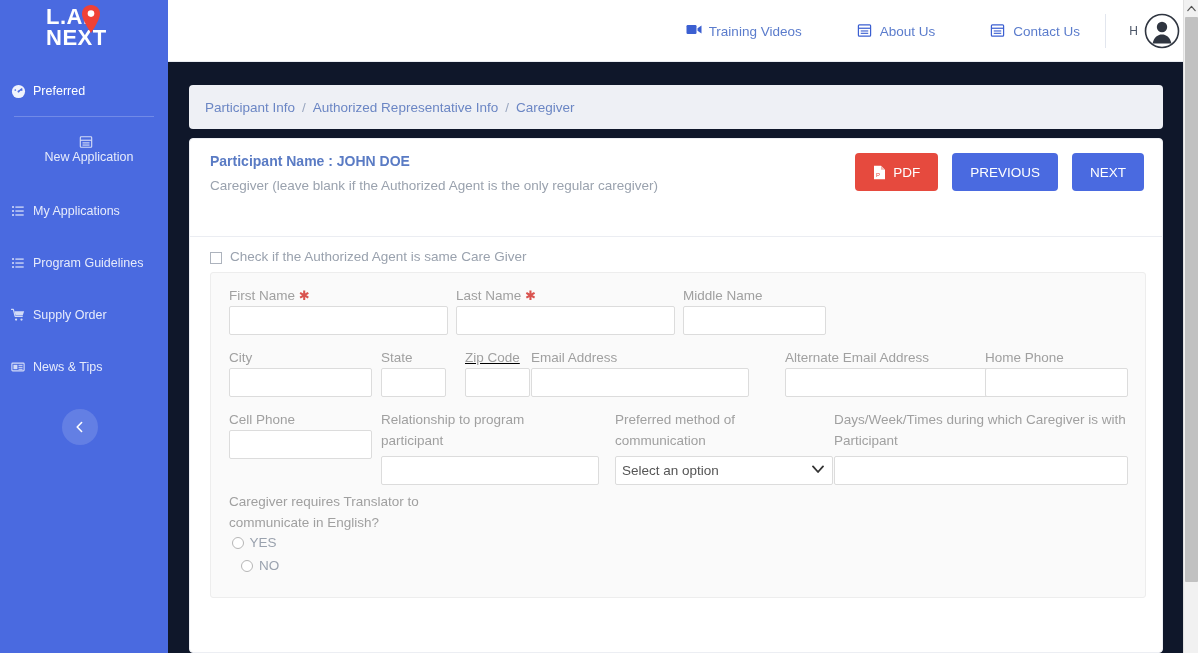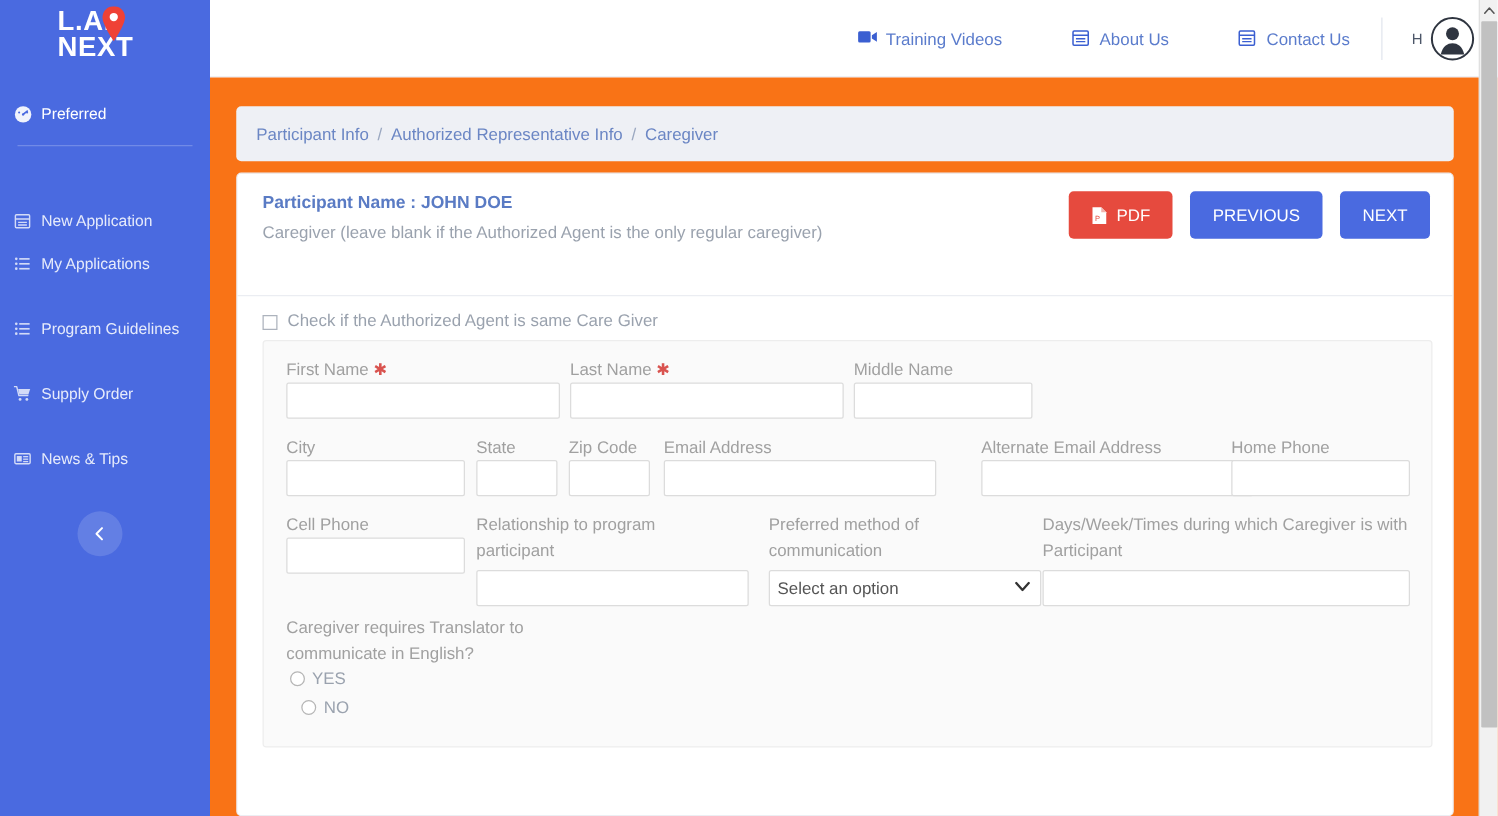--- a/index.html
+++ b/index.html
@@ -124,21 +124,21 @@
     color: #4c5668;
     font-size: 12px;
   }
   .avatar { width: 36px; height: 36px; }
 
   
   .main {
     position: absolute;
     left: 168px; top: 62px;
     width: 1030px; height: 591px;
-    background: #f97316;
+    background: #0f172a;
     overflow: hidden;
   }
   .breadcrumb {
     position: absolute;
     left: 21px; top: 23px;
     width: 974px; height: 44px;
     background: #eef0f5;
     border-radius: 4px;
     display: flex; align-items: center;
     padding-left: 16px;
@@ -336,21 +336,21 @@
             <circle cx="8" cy="8" r="7" fill="#ffffff"></circle>
             <path d="M8 8 L11.5 5.2" stroke="#4a6ae0" stroke-width="1.5" stroke-linecap="round"></path>
             <circle cx="4.6" cy="6.4" r="0.9" fill="#4a6ae0"></circle>
             <circle cx="11.4" cy="6.4" r="0.9" fill="#4a6ae0"></circle>
             <circle cx="8" cy="8" r="1" fill="#4a6ae0"></circle>
           </svg>
       </span>
       <span>Preferred</span>
     </div>
 
-    <div class="nav-item" style="top:164px;">
+    <div class="nav-item" style="top:134px;flex-direction:column;">
       <span class="nav-ico">
         <svg width="14" height="14" viewBox="0 0 16 16">
             <rect x="1.5" y="2" width="13" height="12" rx="1" fill="none" stroke="#dfe5fa" stroke-width="1.3"></rect>
             <line x1="1.5" y1="6" x2="14.5" y2="6" stroke="#dfe5fa" stroke-width="1.3"></line>
             <line x1="4" y1="9" x2="12" y2="9" stroke="#dfe5fa" stroke-width="1.3"></line>
             <line x1="4" y1="11.5" x2="12" y2="11.5" stroke="#dfe5fa" stroke-width="1.3"></line>
           </svg>
       </span>
       <span>New Application</span>
     </div>
@@ -526,21 +526,21 @@
         <div class="fld" style="left:18px; top:74px; width:144px;">
           <div class="lbl">City</div>
           <input class="inp" style="width: 143px;" placeholder="">
         </div>
 
         <div class="fld" style="left:170px; top:74px; width:66px;">
           <div class="lbl">State</div>
           <input class="inp" style="width: 65px;" placeholder="">
         </div>
 
-        <div class="fld" style="left:244px; top:74px; width:66px;">
+        <div class="fld" style="left:254px; top:74px; width:66px;text-decoration:underline;">
           <div class="lbl">Zip Code</div>
           <input class="inp" style="width: 65px;" placeholder="">
         </div>
 
         <div class="fld" style="left:320px; top:74px; width:219px;">
           <div class="lbl">Email Address</div>
           <input class="inp" style="width: 218px;" placeholder="">
         </div>
 
         <div class="fld" style="left:547px; top:74px; width:219px;margin-left:27px;">

